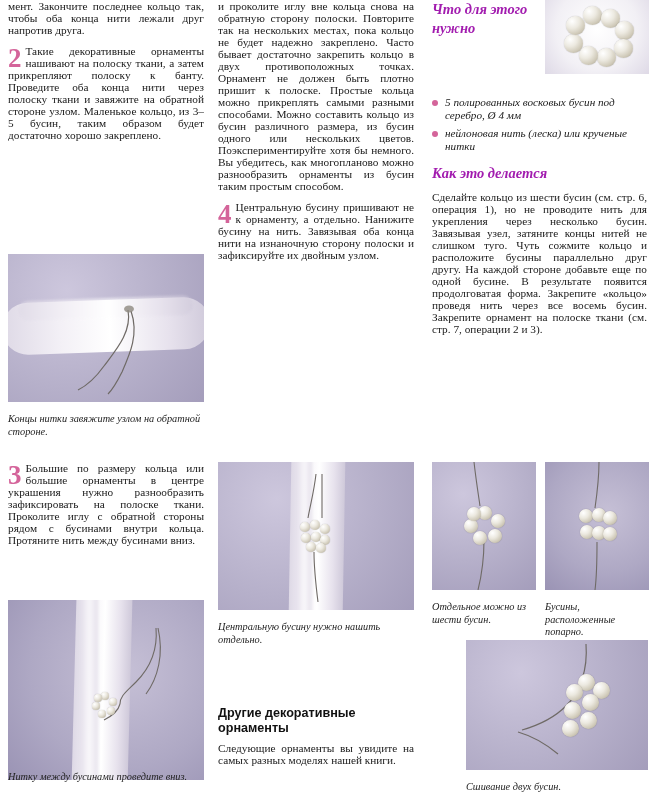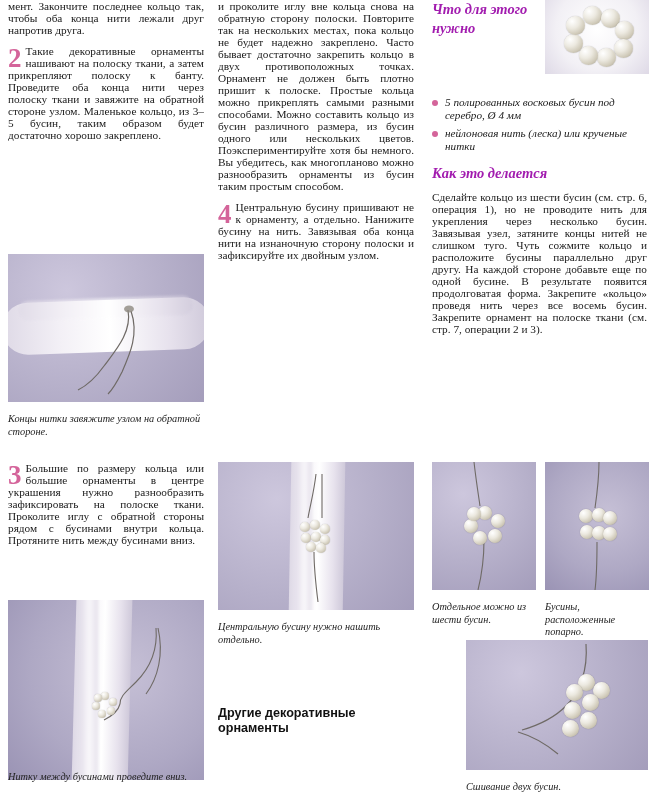--- a/index.html
+++ b/index.html
@@ -183,20 +183,21 @@
       <div class="bead" style="left:22px;top:15px;width:10px;height:10px;"></div>
       <div class="bead" style="left:8px;top:22px;width:10px;height:10px;"></div>
       <div class="bead" style="left:18px;top:23px;width:10px;height:10px;"></div>
     </div>
   </div>
 
   <p class="cap" style="position:absolute;left:218px;top:616px;width:196px;">Центральную бусину нужно нашить отдельно.</p>
 
   <div style="position:absolute;left:218px;top:706px;width:196px;">
     <div class="h-sub">Другие декоративные орнаменты</div>
+    <p>Следующие орнаменты вы увидите на самых разных моделях нашей книги.</p>
   </div>
 
   <div style="position:absolute;left:432px;top:0;width:130px;">
     <div class="h-script">Что для этого нужно</div>
   </div>
 
   <div class="img" style="left:545px;top:0px;width:104px;height:74px;">
     <div class="imgbg grad-white"></div>
     <div style="position:absolute;left:14px;top:6px;width:78px;height:62px;">
       <div class="bead" style="left:24px;top:0px;width:19px;height:19px;"></div>

